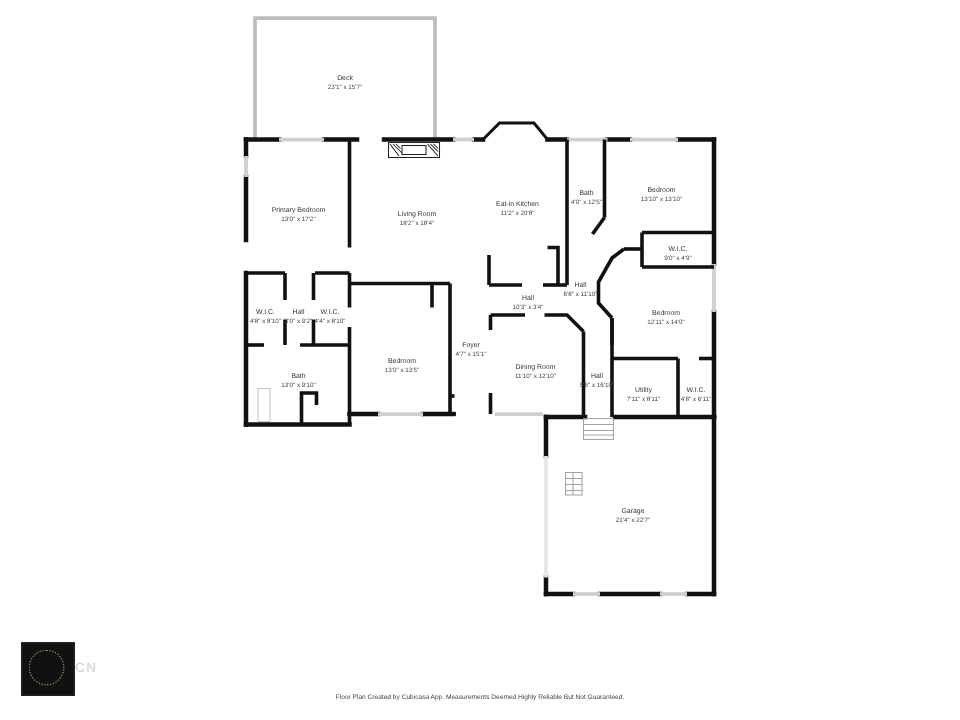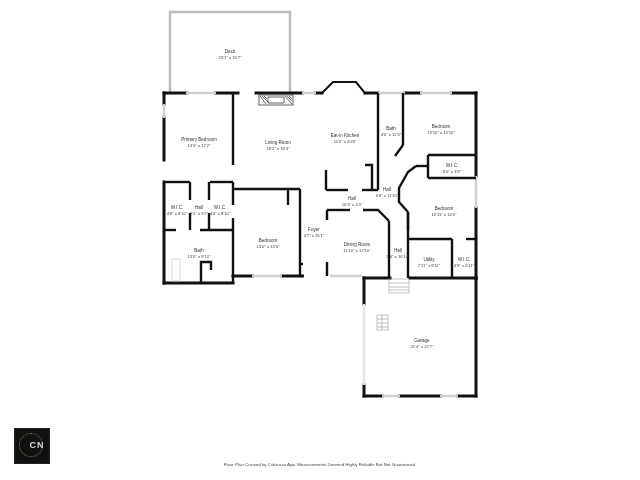--- a/index.html
+++ b/index.html
@@ -4,21 +4,21 @@
   <style>
     html, body { margin: 0; padding: 0; background: #ffffff; }
     body { width: 640px; height: 480px; position: relative; overflow: hidden; font-family: "Liberation Sans", sans-serif; }
     #plan { position: absolute; left: 0; top: 0; width: 640px; height: 480px; }
     .lbl { position: absolute; text-align: center; color: #333; line-height: 6px; white-space: nowrap; transform: translateX(-50%); }
     .lbl .n { font-size: 4.6px; display: block; }
     .lbl .d { font-size: 4.2px; display: block; color: #444; }
     .footer { position: absolute; left: 0; width: 640px; top: 462px; text-align: center; font-size: 4.4px; color: #444; }
     .logo { position: absolute; left: 14px; top: 428px; width: 34px; height: 34px; background: #111; border: 1px solid #222; }
     .logo .ring { position: absolute; left: 4px; top: 4px; width: 24px; height: 24px; border-radius: 50%; border: 1px dotted #8a7a55; box-sizing: border-box; }
-    .logo .txt { position: absolute; left: 5px; top: 11px; width: 34px; text-align: center; font-size: 9px; font-weight: bold; letter-spacing: 1px; color: #d8d8d8; }
+    .logo .txt { position: absolute; left: 16px; top: 11px; width: 34px; text-align: right; font-size: 9px; font-weight: bold; letter-spacing: 1px; color: #d8d8d8; }
   </style>
 </head>
 <body>
 
 <svg id="plan" viewBox="0 0 640 480" xmlns="http://www.w3.org/2000/svg">
 
   <g fill="none" stroke="#bdbdbd" stroke-width="2.5">
     <polyline points="170,92 170,12 290,12 290,92"></polyline>
   </g>
 

